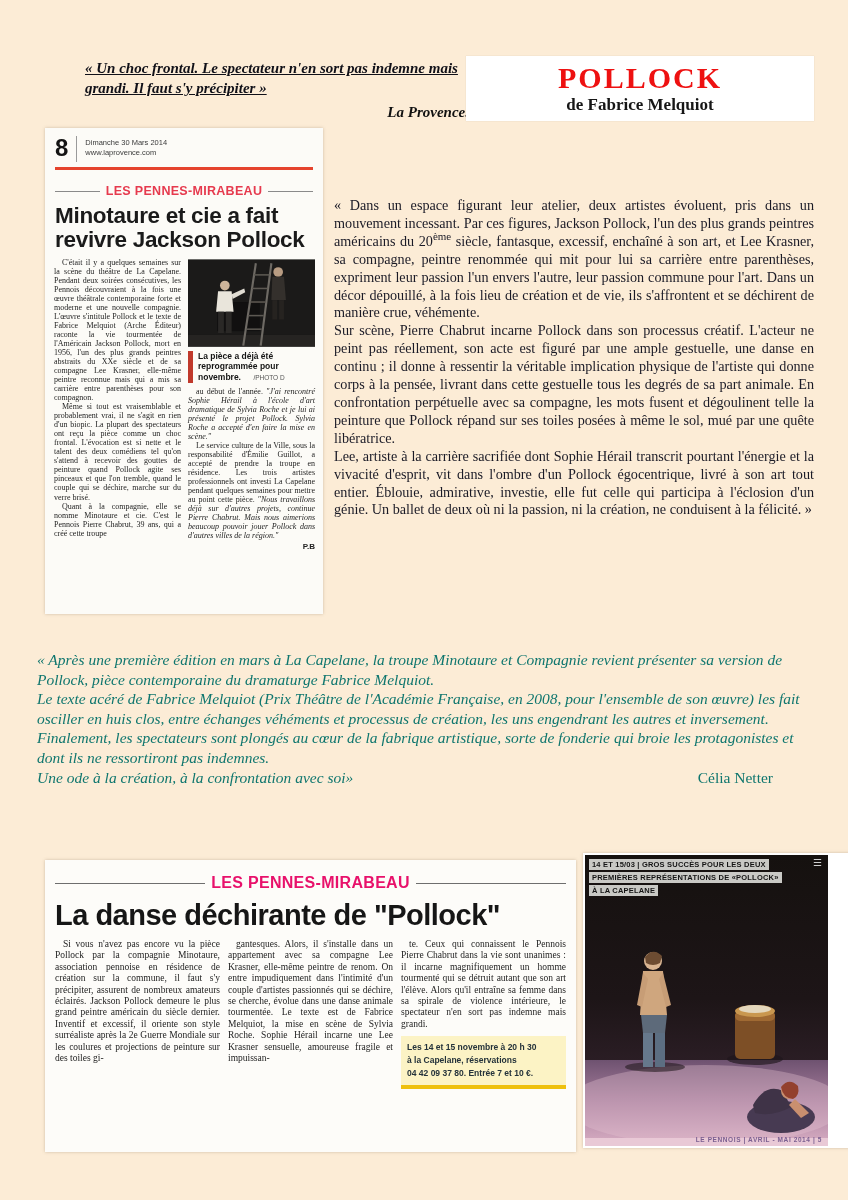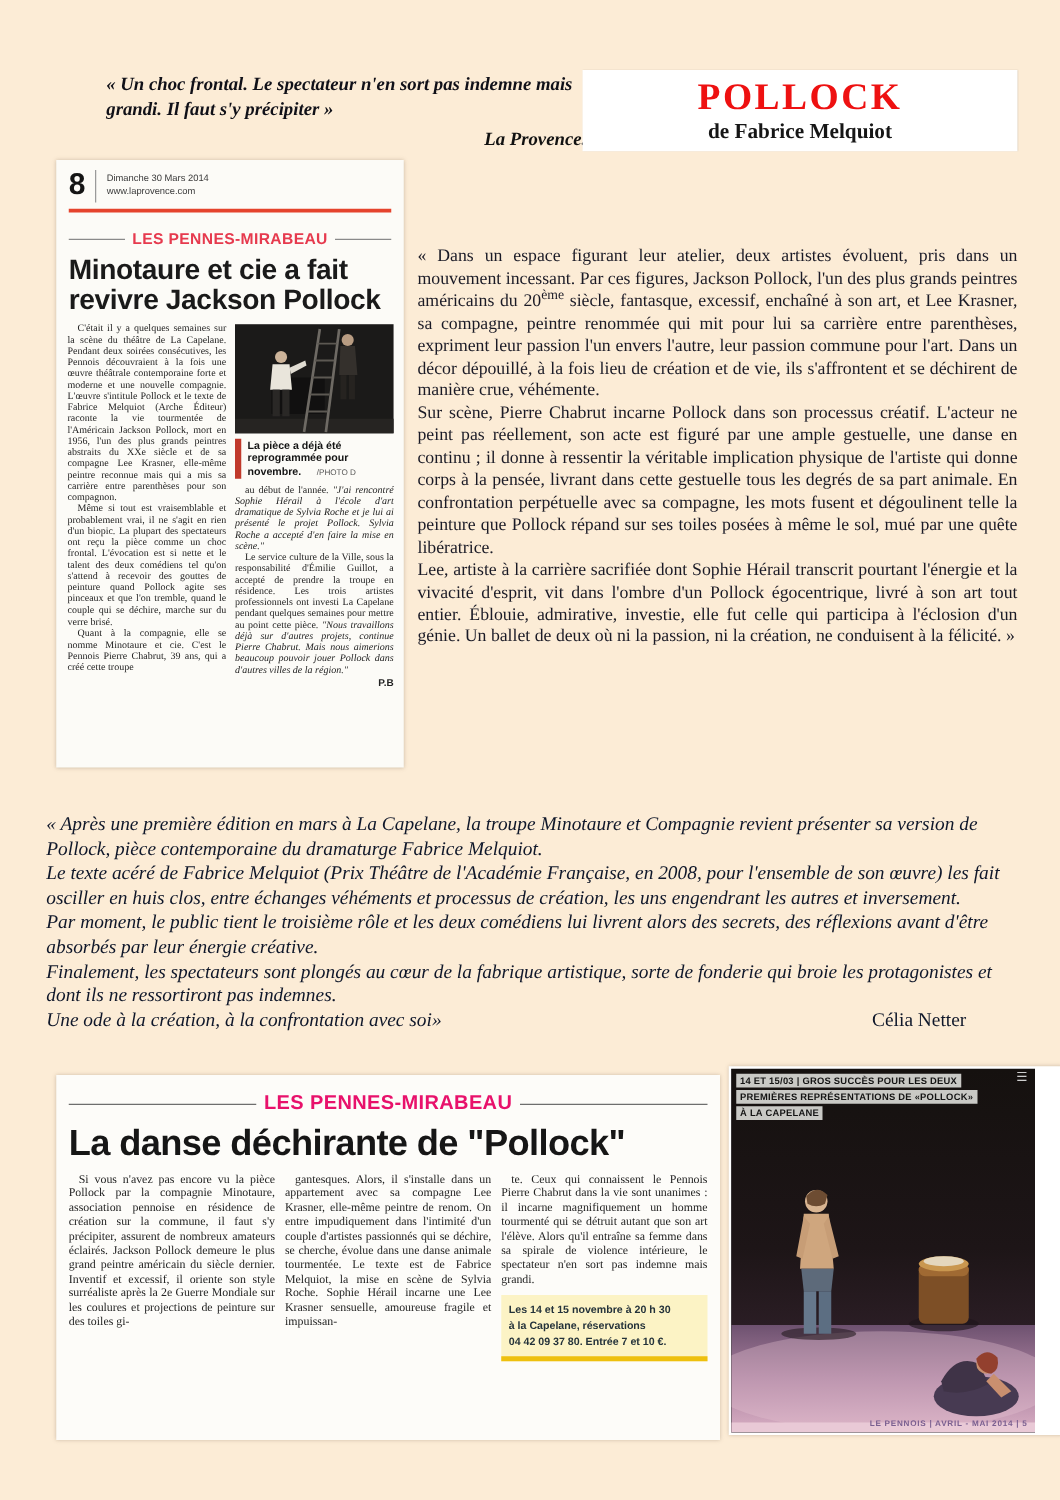--- a/index.html
+++ b/index.html
@@ -2,21 +2,21 @@
 <html><head>
 <meta charset="utf-8">
 <style>
   html,body{margin:0;padding:0;}
   body{background:#fcecd6;}
   .page{position:relative;width:848px;height:1200px;background:#fcecd6;overflow:hidden;
         font-family:"Liberation Serif",serif;color:#111;}
 
   
   .top-quote{position:absolute;left:85px;top:58px;width:392px;}
-  .top-quote .qtext{font:700 italic 15px/1.35 "Liberation Serif",serif;font-style:italic;color:#101018;}
+  .top-quote .qtext{font:700 italic 15px/1.35 "Liberation Serif",serif;font-style:italic;color:#101018;text-decoration:underline;}
   .top-quote .attr{font:700 italic 15px "Liberation Serif",serif;text-align:right;margin-top:5px;padding-right:8px;}
 
   
   .title-box{position:absolute;left:466px;top:56px;width:348px;height:65px;background:#ffffff;
              text-align:center;box-shadow:0 0 1px rgba(0,0,0,.15);}
   .title-box .t1{font:700 30px "Liberation Serif",serif;color:#ee1111;letter-spacing:2px;margin-top:5px;}
   .title-box .t2{font:700 17px "Liberation Serif",serif;color:#161616;margin-top:0px;}
 
   
   .clip1{position:absolute;left:45px;top:128px;width:278px;height:486px;background:#fcfbf7;
@@ -44,21 +44,21 @@
   .byline{text-align:right;font:700 8px "Liberation Sans",sans-serif;margin-top:2px;color:#222;}
 
   
   .review{position:absolute;left:334px;top:197px;width:480px;font-family:"Liberation Serif",serif;
           font-size:14.2px;line-height:17.9px;text-align:justify;color:#1a1a26;}
   .review p{margin:0;}
   .review sup{font-size:11px;line-height:0;}
 
   
   .press{position:absolute;left:37px;top:650px;width:778px;font-family:"Liberation Serif",serif;
-         font-style:italic;font-size:15.5px;line-height:19.6px;color:#0f172a;}
+         font-style:italic;font-size:15.5px;line-height:19.6px;color:#0f766e;}
   .press p{margin:0;}
   .press-last{display:flex;justify-content:space-between;align-items:baseline;}
   .press-sig{font-style:normal;margin-right:42px;}
 
   
   .clip2{position:absolute;left:45px;top:860px;width:531px;height:292px;background:#fdfcf9;
          box-shadow:0 0 3px rgba(120,100,80,.35);overflow:hidden;}
   .clip2 .banner{margin-top:14px;}
   .clip2 .banner .btxt{font:800 16px "Liberation Sans",sans-serif;color:#e8116b;}
   .clip2 .banner .hline{background:#6e6e6e;}
@@ -158,21 +158,20 @@
 
   <div class="review">
     <p><span>« Dans un espace figurant leur atelier, deux artistes évoluent, pris dans un mouvement incessant. Par ces figures, Jackson Pollock, l'un des plus grands peintres américains du 20</span><sup>ème</sup><span> siècle, fantasque, excessif, enchaîné à son art, et Lee Krasner, sa compagne, peintre renommée qui mit pour lui sa carrière entre parenthèses, expriment leur passion l'un envers l'autre, leur passion commune pour l'art. Dans un décor dépouillé, à la fois lieu de création et de vie, ils s'affrontent et se déchirent de manière crue, véhémente.</span></p>
     <p>Sur scène, Pierre Chabrut incarne Pollock dans son processus créatif. L'acteur ne peint pas réellement, son acte est figuré par une ample gestuelle, une danse en continu ; il donne à ressentir la véritable implication physique de l'artiste qui donne corps à la pensée, livrant dans cette gestuelle tous les degrés de sa part animale. En confrontation perpétuelle avec sa compagne, les mots fusent et dégoulinent telle la peinture que Pollock répand sur ses toiles posées à même le sol, mué par une quête libératrice.</p>
     <p>Lee, artiste à la carrière sacrifiée dont Sophie Hérail transcrit pourtant l'énergie et la vivacité d'esprit, vit dans l'ombre d'un Pollock égocentrique, livré à son art tout entier. Éblouie, admirative, investie, elle fut celle qui participa à l'éclosion d'un génie. Un ballet de deux où ni la passion, ni la création, ne conduisent à la félicité. »</p>
   </div>
 
   <div class="press">
     <p>« Après une première édition en mars à La Capelane, la troupe Minotaure et Compagnie revient présenter sa version de Pollock, pièce contemporaine du dramaturge Fabrice Melquiot.</p>
     <p>Le texte acéré de Fabrice Melquiot (Prix Théâtre de l'Académie Française, en 2008, pour l'ensemble de son œuvre) les fait osciller en huis clos, entre échanges véhéments et processus de création, les uns engendrant les autres et inversement.</p>
-    <p>Par moment, le public tient le troisième rôle et les deux comédiens lui livrent alors des secrets, des réflexions avant d'être absorbés par leur énergie créative.</p>
     <p>Finalement, les spectateurs sont plongés au cœur de la fabrique artistique, sorte de fonderie qui broie les protagonistes et dont ils ne ressortiront pas indemnes.</p>
     <div class="press-last">
       <span>Une ode à la création, à la confrontation avec soi»</span>
       <span class="press-sig">Célia Netter</span>
     </div>
   </div>
 
   <div class="clip2">
     <div class="banner">
       <div class="hline"></div>

